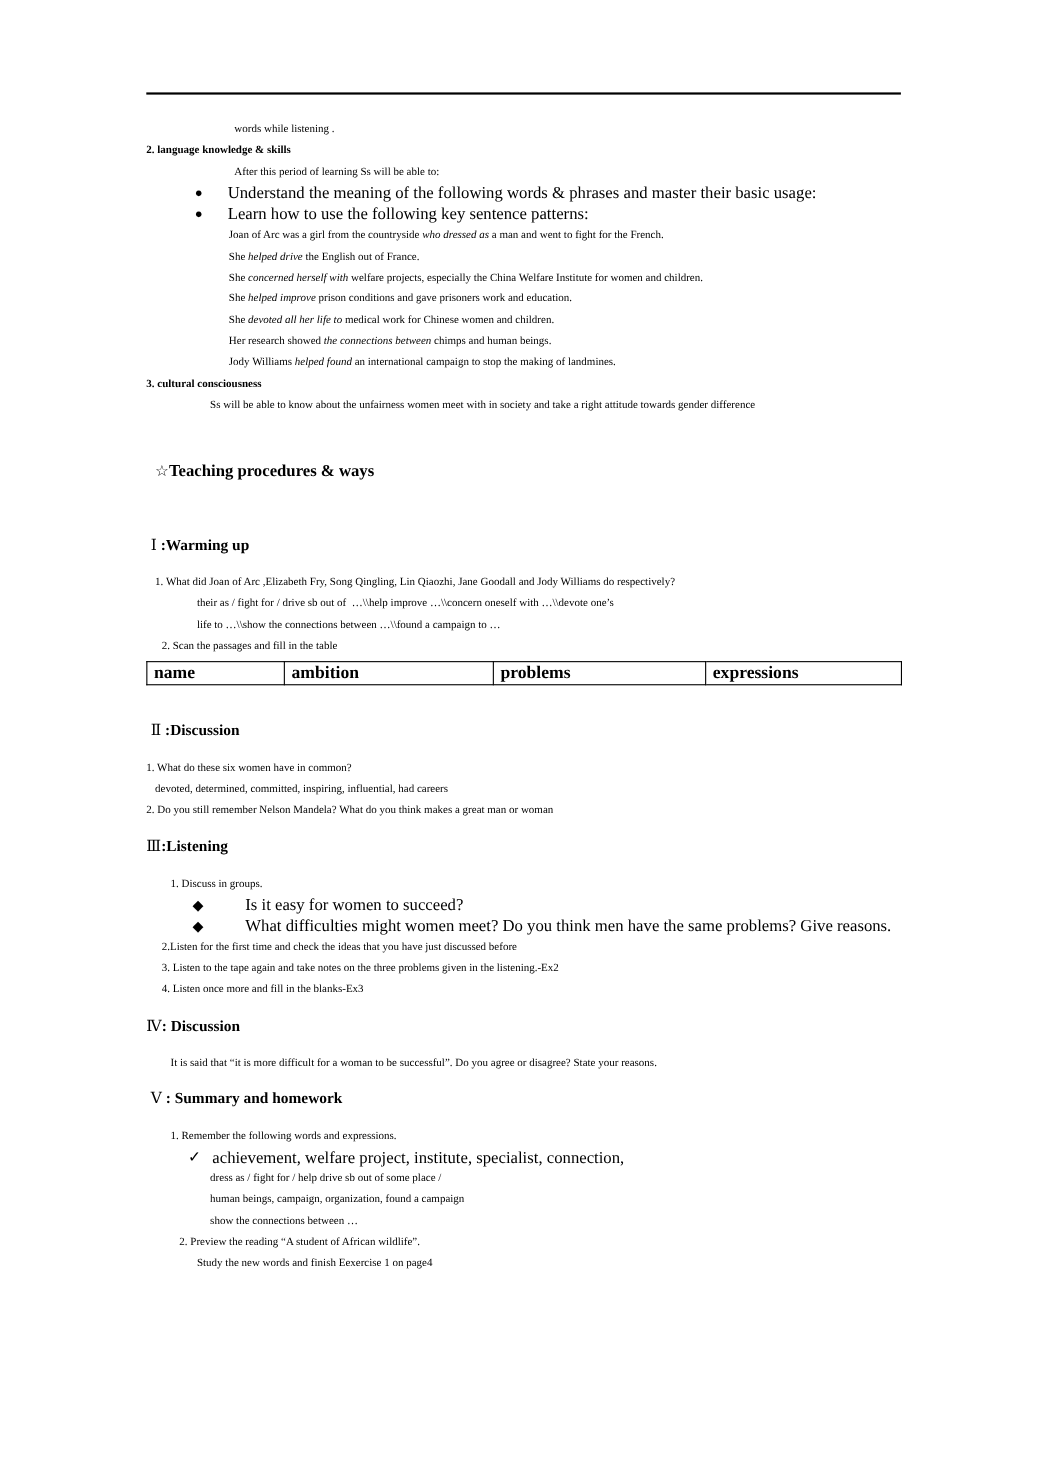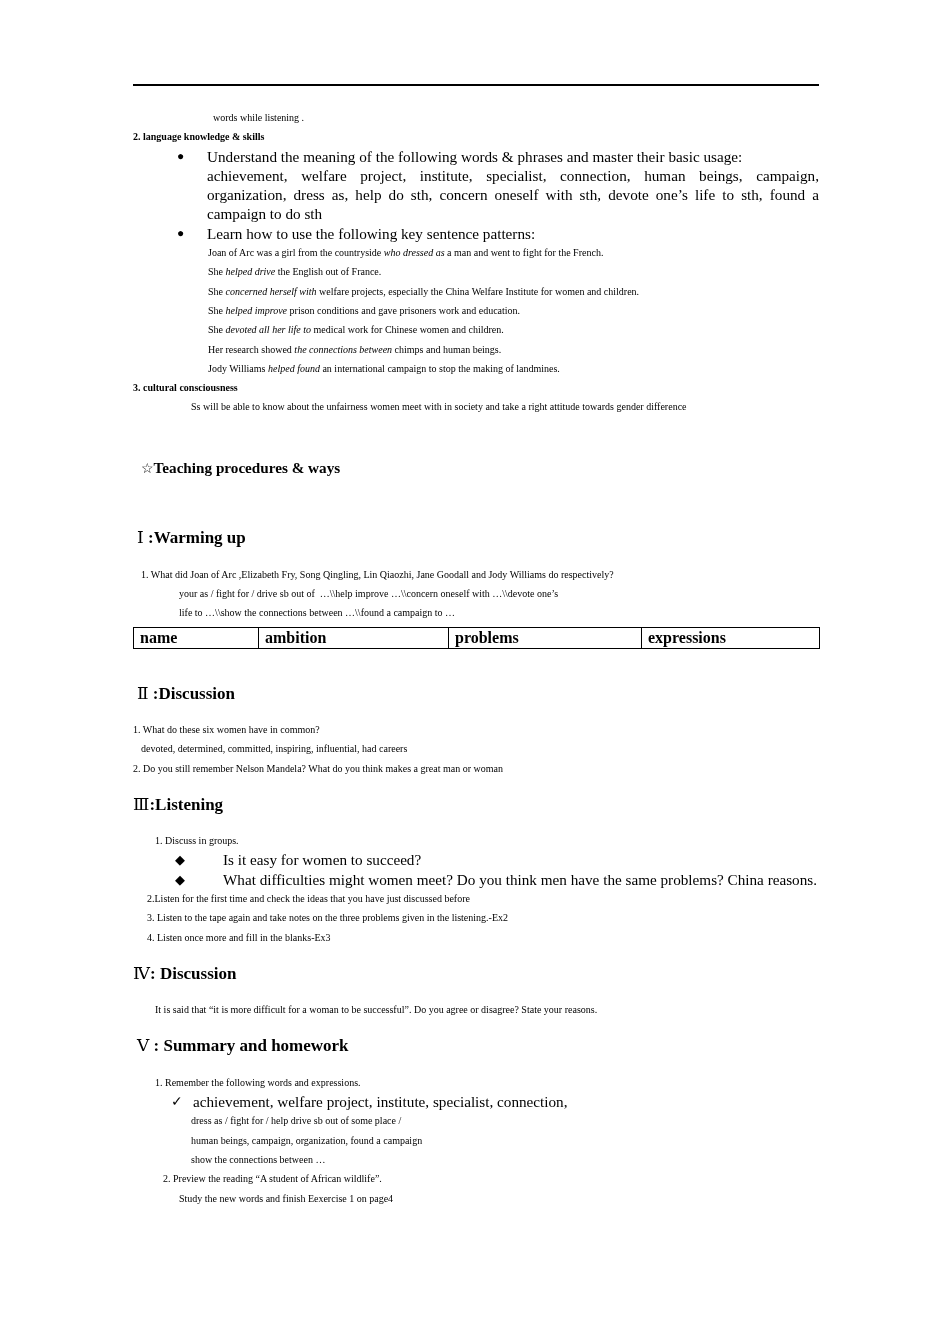--- a/index.html
+++ b/index.html
@@ -81,21 +81,21 @@
   .starhead {
     font-size: 15.2px;
     line-height: 19.3px;
     font-weight: bold;
     margin-left: 8px;
   }
   .starhead .star { font-weight: normal; font-size: 14px; }
 
   
   .sec {
-    font-size: 17px;
+    font-size: 14px;
     line-height: 19.3px;
     margin-left: 4px;
   }
   .sec .rn { font-weight: normal; }
   .sec .ttl { font-weight: bold; }
 
   
   table.scan {
     border-collapse: collapse;
     width: 686px;
@@ -119,27 +119,25 @@
 </head>
 <body>
 
 <div class="page">
   <div class="content">
 
     <hr class="hrule">
 
     <p class="ln i-80">words while listening .</p>
     <p class="ln b">2. language knowledge &amp; skills</p>
+    <p class="ln i-80">After this period of learning Ss will be able to:</p>
 
     <div class="bl">
       <span class="mk dot">●</span>
       <span>Understand the meaning of the following words &amp; phrases and master their basic usage:</span>
-    </div>
-    <div class="bl just">
-      <span> achievement, welfare project, institute, specialist, connection, human beings, campaign, organization, dress as, help do sth, concern oneself with sth, devote one’s life to sth, found a campaign to do sth</span>
     </div>
 
     <div class="bl">
       <span class="mk dot">●</span>
       <span>Learn how to use the following key sentence patterns:</span>
     </div>
 
     <div id="patterns">
         <p class="ln i-75 just"><span>Joan of Arc was a girl from the countryside </span><span class="i">who dressed as</span><span> a man and went to fight for the French.</span></p>
         <p class="ln i-75 just"><span>She </span><span class="i">helped drive</span><span> the English out of France.</span></p>
@@ -154,22 +152,23 @@
     <p class="ln i-58 just">Ss will be able to know about the unfairness women meet with in society and take a right attitude towards gender difference</p>
 
     <div class="gap-l"></div>
 
     <p class="starhead"><span class="star">☆</span><span>Teaching procedures &amp; ways</span></p>
 
     <div class="gap-m"></div>
 
     <p class="sec"><span class="rn">Ⅰ</span><span class="ttl"> :</span><span class="ttl">Warming up</span></p>
     <p class="ln i-8 just">1. What did Joan of Arc ,Elizabeth Fry, Song Qingling, Lin Qiaozhi, Jane Goodall and Jody Williams do respectively?</p>
-    <p class="ln i-46 just">your as / fight for / drive sb out of  …\\help improve …\\concern oneself with …\\devote one’s</p>
+    <p class="ln i-46 just">their as / fight for / drive sb out of  …\\help improve …\\concern oneself with …\\devote one’s</p>
     <p class="ln i-46">life to …\\show the connections between …\\found a campaign to …</p>
+    <p class="ln i-14">2. Scan the passages and fill in the table</p>
 
     <table class="scan">
       <colgroup>
           <col class="c1">
           <col class="c2">
           <col class="c3">
           <col class="c4">
         </colgroup>
       <tbody>
         <tr>
@@ -190,21 +189,21 @@
 
     <p class="sec" style="margin-left:0"><span class="rn">Ⅲ</span><span class="ttl">:</span><span class="ttl">Listening</span></p>
     <p class="ln i-22">1. Discuss in groups.</p>
 
     <div class="bl dia">
       <span class="mk">◆</span>
       <span>Is it easy for women to succeed?</span>
     </div>
     <div class="bl dia just">
       <span class="mk">◆</span>
-      <span>What difficulties might women meet? Do you think men have the same problems? China reasons.</span>
+      <span>What difficulties might women meet? Do you think men have the same problems? Give reasons.</span>
     </div>
 
     <p class="ln i-14">2.Listen for the first time and check the ideas that you have just discussed before</p>
     <p class="ln i-14">3. Listen to the tape again and take notes on the three problems given in the listening.-Ex2</p>
     <p class="ln i-14">4. Listen once more and fill in the blanks-Ex3</p>
 
     <p class="sec" style="margin-left:0"><span class="rn">Ⅳ</span><span class="ttl">: </span><span class="ttl">Discussion</span></p>
     <p class="ln i-22 just">It is said that “it is more difficult for a woman to be successful”. Do you agree or disagree? State your reasons.</p>
 
     <p class="sec"><span class="rn">Ⅴ</span><span class="ttl"> : </span><span class="ttl">Summary and homework</span></p>

